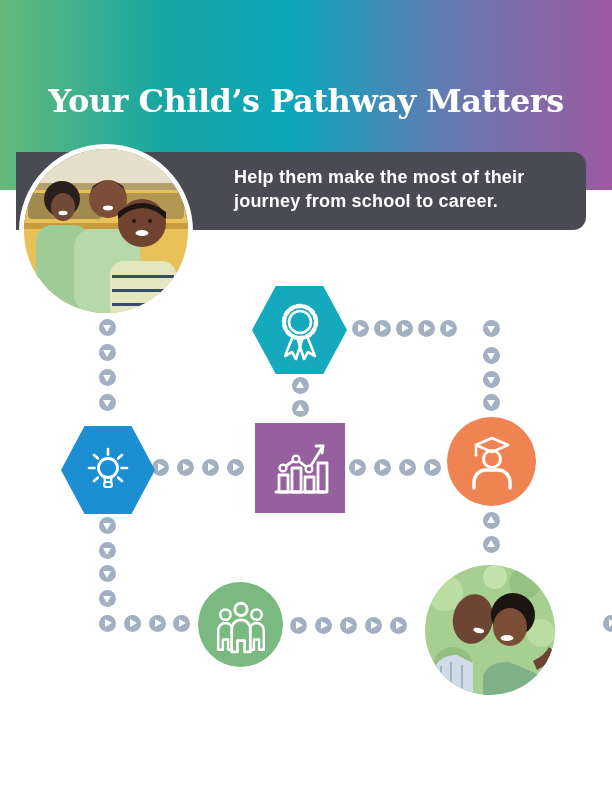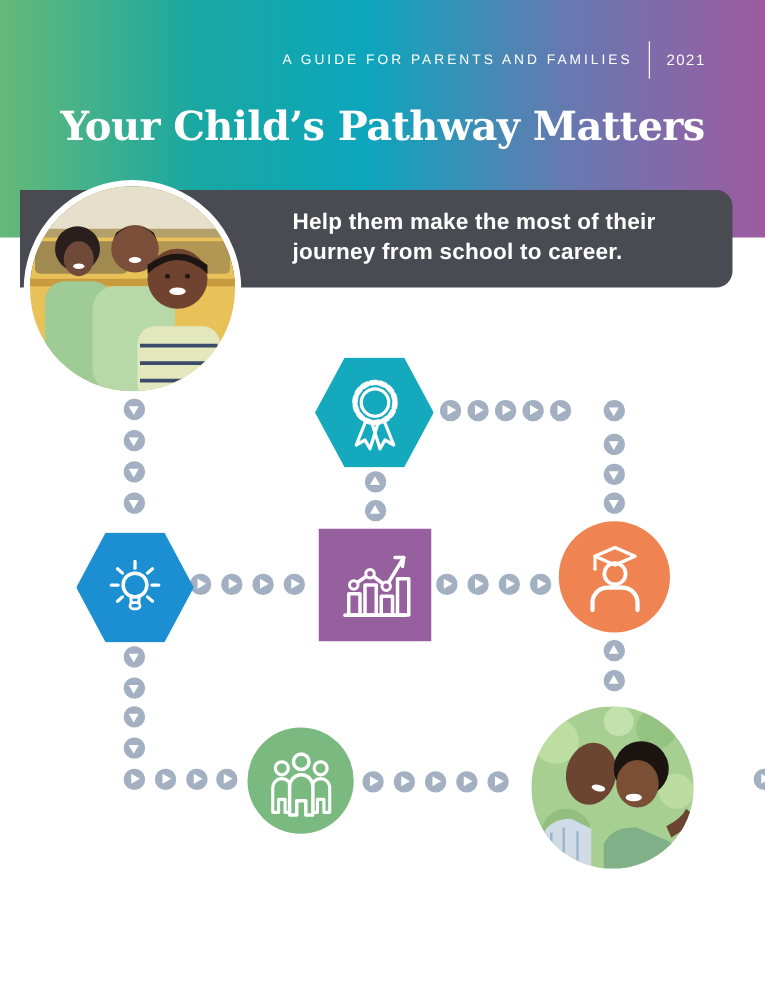--- a/index.html
+++ b/index.html
@@ -48,25 +48,20 @@
   .dot.right::after{border-top:4.5px solid transparent;border-bottom:4.5px solid transparent;border-left:7px solid #fff;margin-left:2px;}
   .dot.down::after{border-left:4.5px solid transparent;border-right:4.5px solid transparent;border-top:7px solid #fff;margin-top:2px;}
   .dot.up::after{border-left:4.5px solid transparent;border-right:4.5px solid transparent;border-bottom:7px solid #fff;margin-bottom:2px;}
 </style>
 </head>
 <body>
 
 <div class="page">
 
   <div class="gradient-header">
-    <div class="kicker-row">
-      <span class="kicker">A GUIDE FOR PARENTS AND FAMILIES</span>
-      <span class="kicker-divider"></span>
-      <span class="kicker-year">2021</span>
-    </div>
     <div class="page-title">Your Child’s Pathway Matters</div>
   </div>
 
   <div class="dark-banner">
     <div class="banner-text">Help them make the most of their journey from school to career.</div>
   </div>
 
   <div class="dots-layer">
       <div class="dot down" style="left: 98.5px; top: 318.5px;"></div>
       <div class="dot down" style="left: 98.5px; top: 343.5px;"></div>

